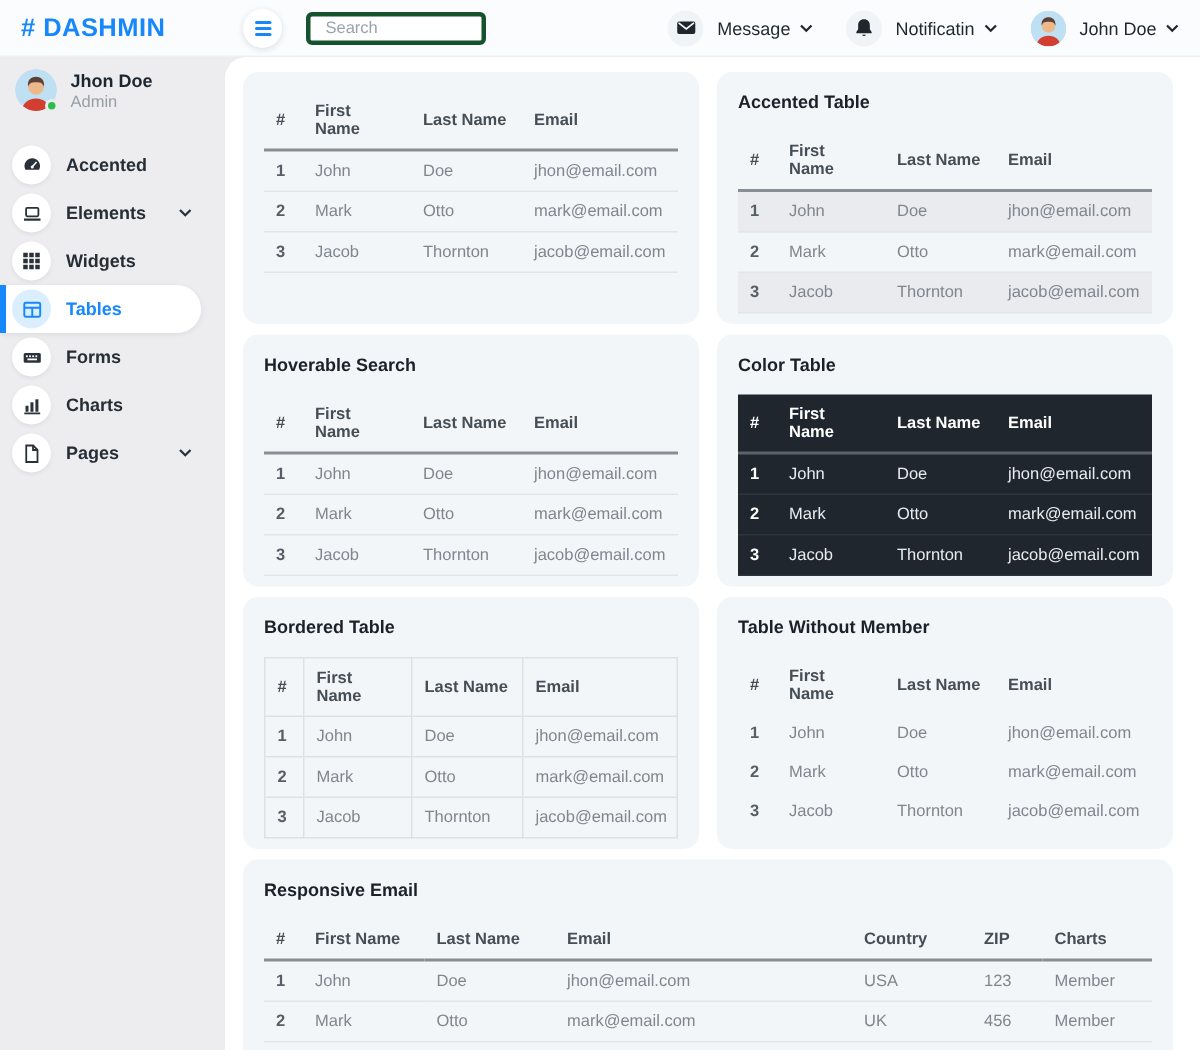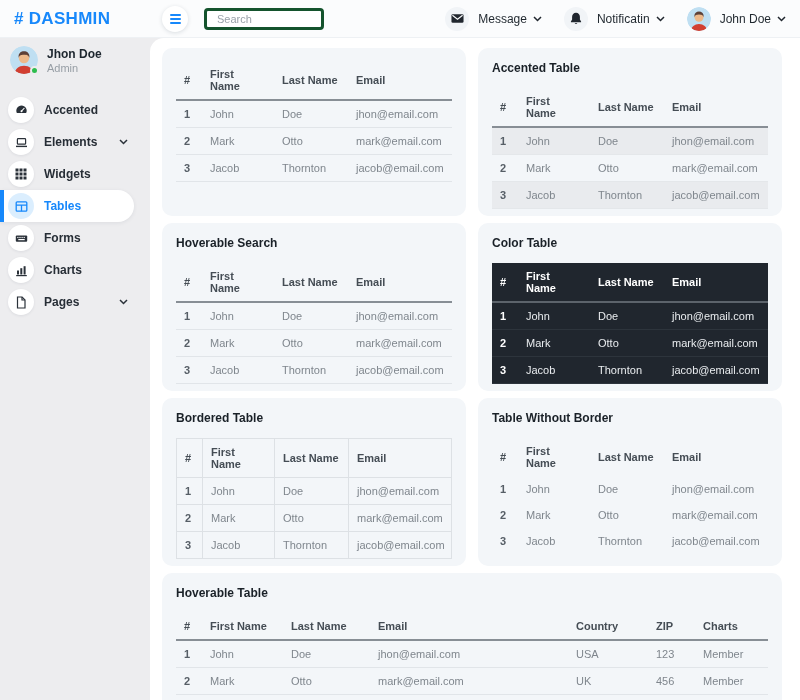--- a/index.html
+++ b/index.html
@@ -445,21 +445,21 @@
                   <th class="num">3</th>
                   <td>Jacob</td>
                   <td>Thornton</td>
                   <td>jacob@email.com</td>
                 </tr>
               </tbody>
             </table>
         </div>
 
         <div class="card">
-          <div class="card-title">Table Without Border</div>
+          <div class="card-title">Table Without Member</div>
           <table class="tbl v-borderless">
               <thead>
                 <tr>
                   <th>#</th>
                   <th>First Name</th>
                   <th>Last Name</th>
                   <th>Email</th>
                 </tr>
               </thead>
               <tbody>
@@ -479,21 +479,21 @@
                   <th class="num">3</th>
                   <td>Jacob</td>
                   <td>Thornton</td>
                   <td>jacob@email.com</td>
                 </tr>
               </tbody>
             </table>
         </div>
 
         <div class="card wide">
-          <div class="card-title">Hoverable Table</div>
+          <div class="card-title">Responsive Email</div>
           <table class="tbl v-responsive">
               <thead>
                 <tr>
                   <th>#</th>
                   <th>First Name</th>
                   <th>Last Name</th>
                   <th>Email</th>
                   <th>Country</th>
                   <th>ZIP</th>
                   <th>Charts</th>

